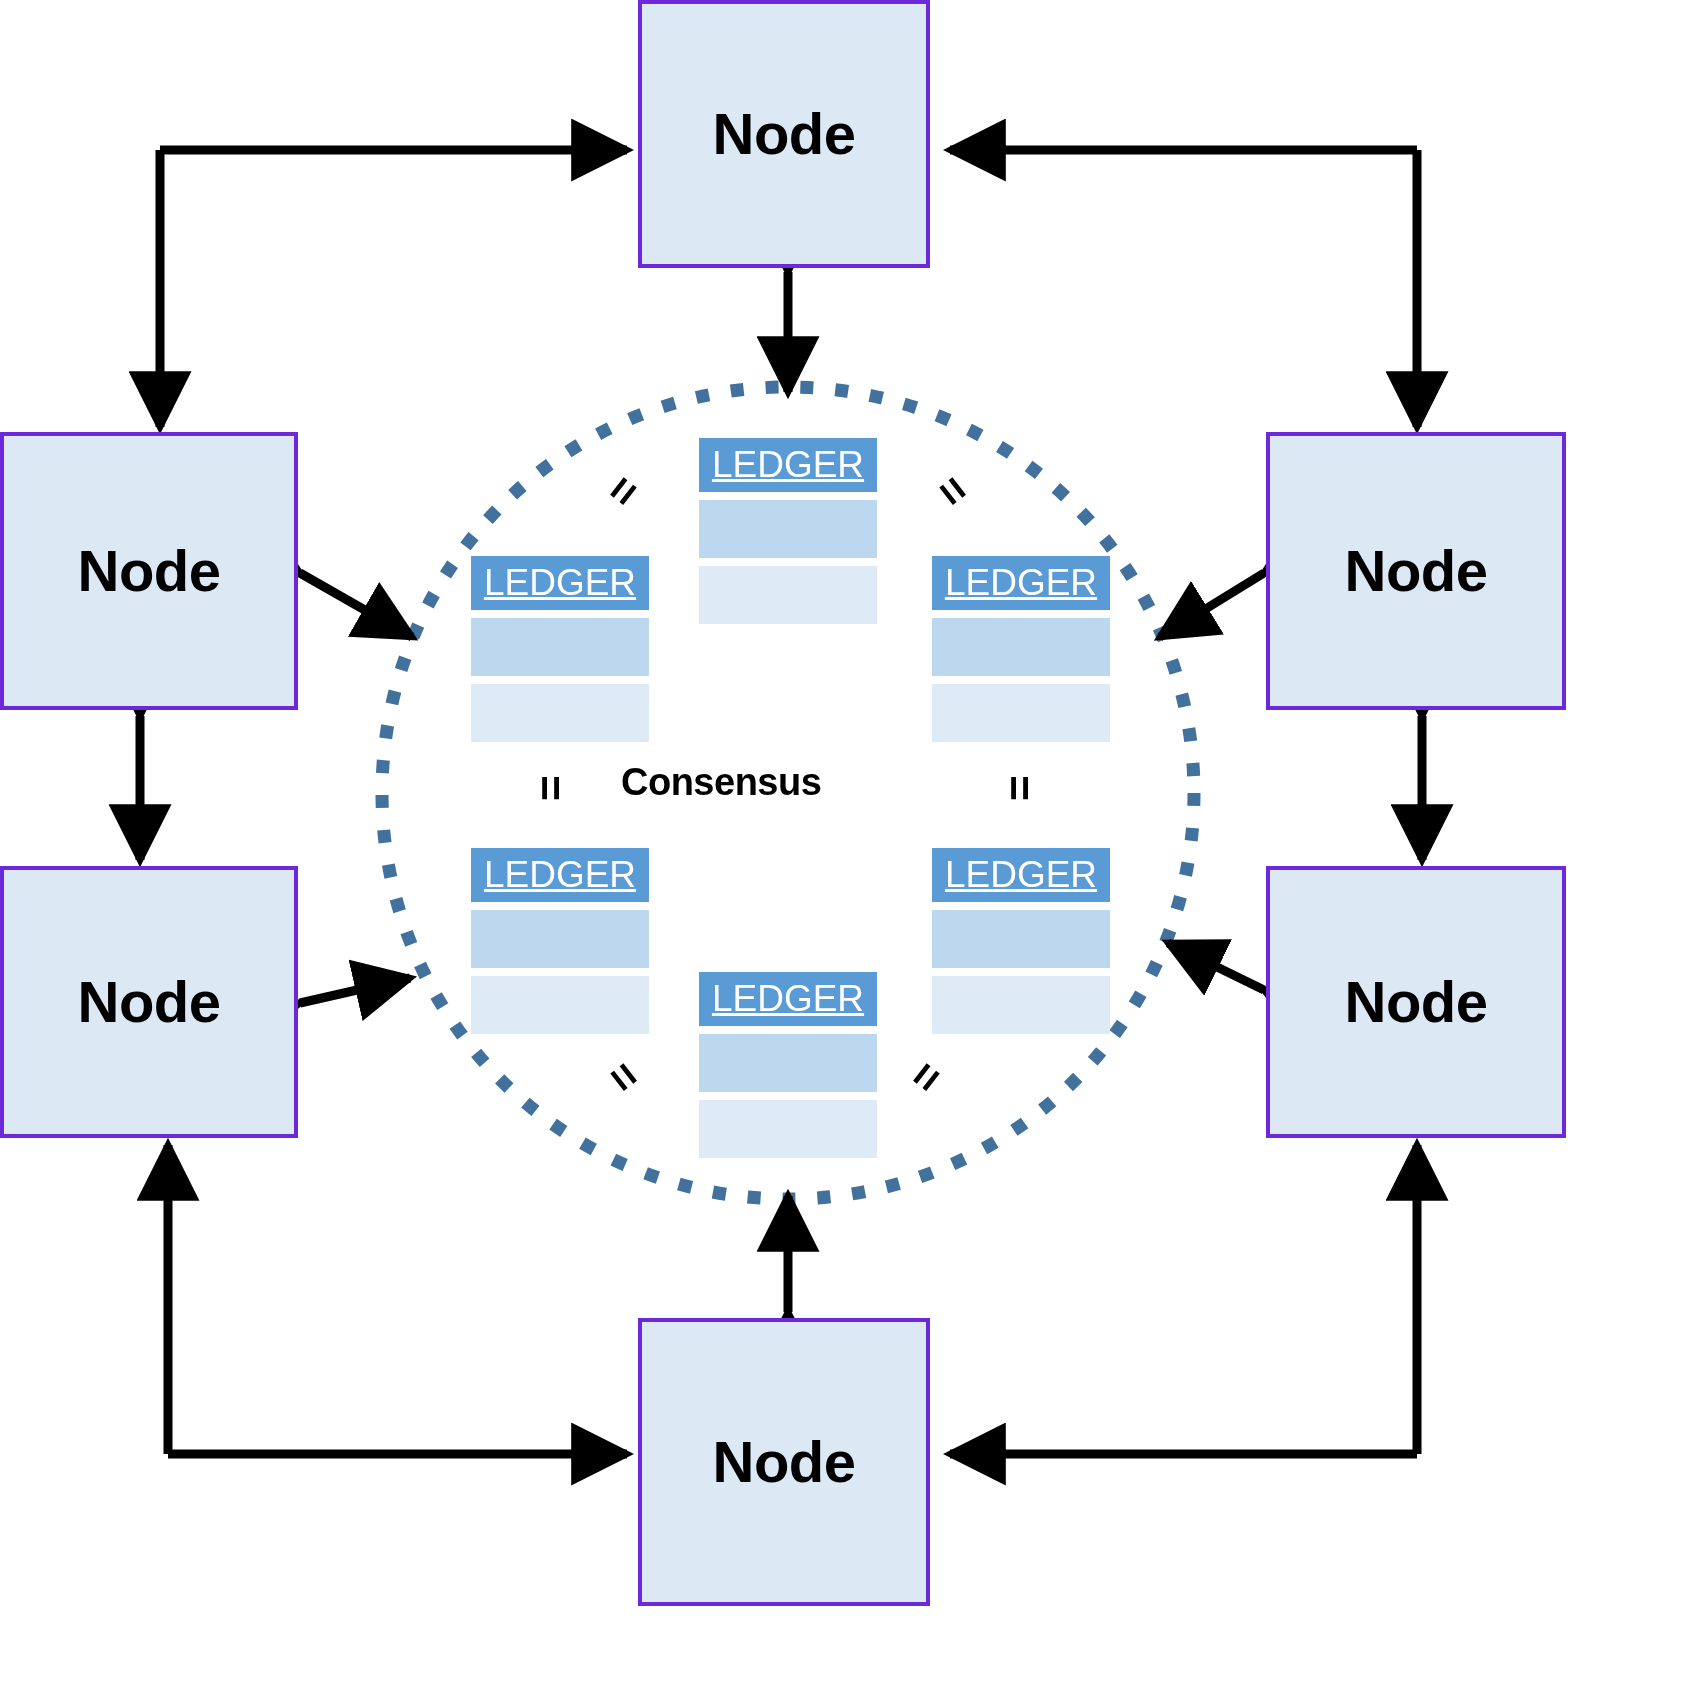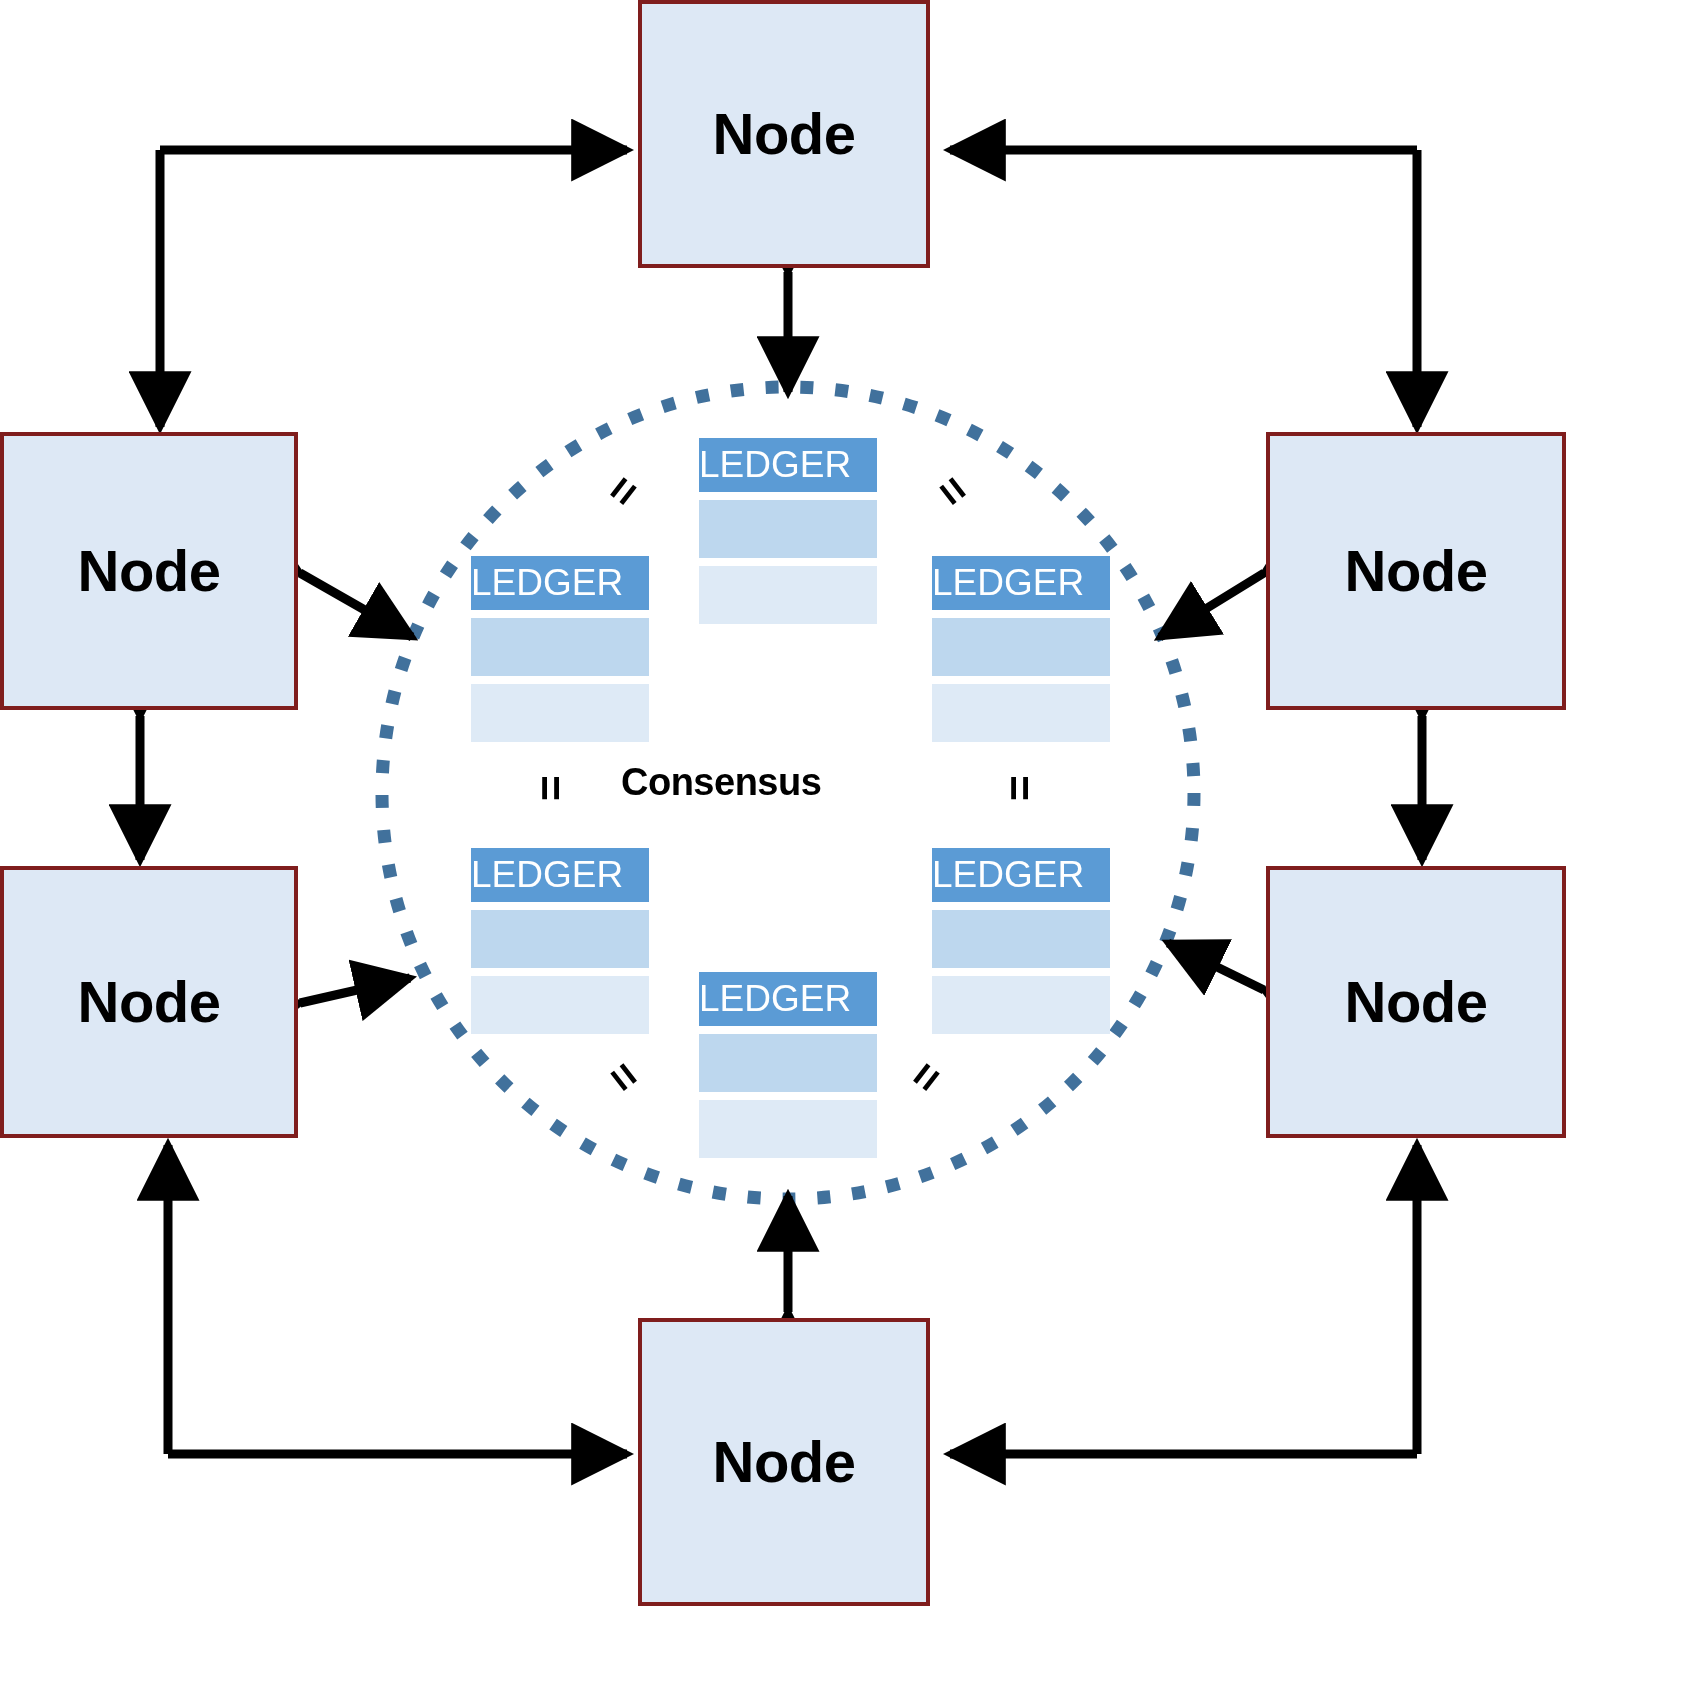--- a/index.html
+++ b/index.html
@@ -21,21 +21,21 @@
     position: absolute;
     left: 0;
     top: 0;
     width: 1698px;
     height: 1706px;
   }
   .node-box {
     position: absolute;
     box-sizing: border-box;
     background: #dde8f5;
-    border: 4px solid #7f1d1d;
+    border: 4px solid #6d28d9;
     display: flex;
     align-items: center;
     justify-content: center;
   }
   .node-label {
     font-family: "Liberation Sans", sans-serif;
     font-weight: bold;
     font-size: 58px;
     color: #000000;
     letter-spacing: -0.5px;
@@ -46,21 +46,23 @@
     width: 178px;
   }
   .ledger-head {
     box-sizing: border-box;
     height: 54px;
     background: #5b9bd5;
     color: #ffffff;
     font-family: "Liberation Sans", sans-serif;
     font-size: 37px;
     line-height: 54px;
+    text-align: center;
     letter-spacing: 0px;
+    text-decoration: underline;
   }
   .ledger-row1 {
     height: 58px;
     background: #bdd7ee;
     margin-top: 8px;
   }
   .ledger-row2 {
     height: 58px;
     background: #deeaf6;
     margin-top: 8px;

